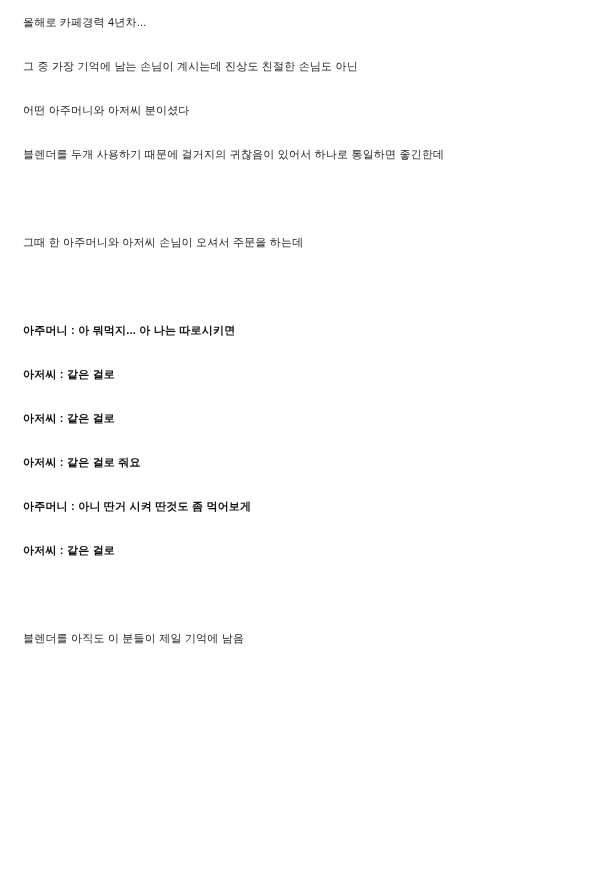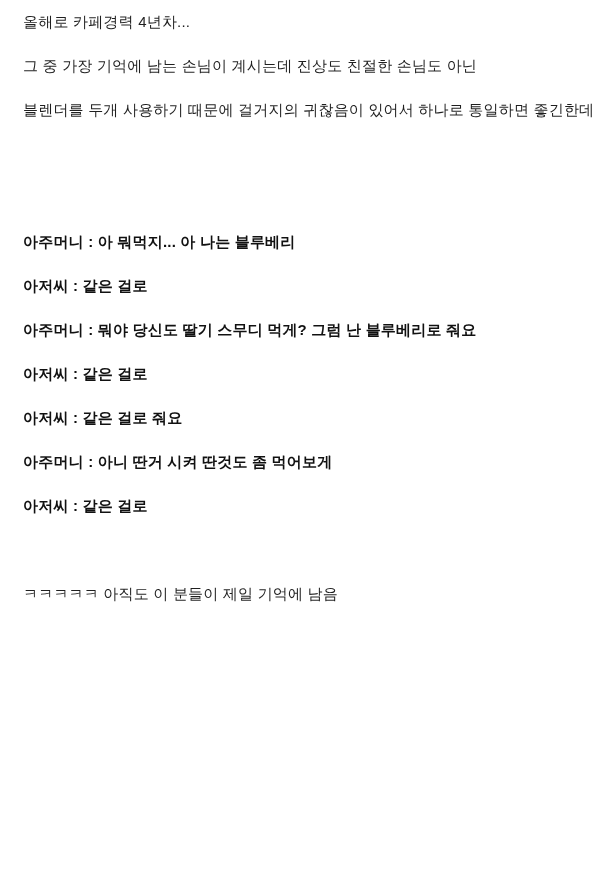--- a/index.html
+++ b/index.html
@@ -13,45 +13,46 @@
     overflow: hidden;
     font-family: "Liberation Sans", sans-serif;
   }
   .post {
     padding: 11px 0 0 23px;
   }
   .line {
     margin: 0 0 22px 0;
     height: 22px;
     line-height: 22px;
-    font-size: 15px;
+    font-size: 11px;
     letter-spacing: 0.2px;
     color: #1f1f1f;
     white-space: nowrap;
     font-weight: 400;
   }
   .line.bold {
     font-weight: 700;
     color: #111111;
   }
   .line.blank {
     
   }
 </style>
 </head>
 <body>
 
 <div class="post" id="post">
     <p class="line">올해로 카페경력 4년차...</p>
     <p class="line">그 중 가장 기억에 남는 손님이 계시는데 진상도 친절한 손님도 아닌</p>
+    <p class="line">어떤 아주머니와 아저씨 분이셨다</p>
     <p class="line">블렌더를 두개 사용하기 때문에 걸거지의 귀찮음이 있어서 하나로 통일하면 좋긴한데</p>
     <p class="line blank">&nbsp;</p>
+    <p class="line">그때 한 아주머니와 아저씨 손님이 오셔서 주문을 하는데</p>
     <p class="line blank">&nbsp;</p>
-    <p class="line bold">아주머니 : 아 뭐먹지... 아 나는 블루베리</p>
+    <p class="line bold">아주머니 : 아 뭐먹지... 아 나는 따로시키면</p>
     <p class="line bold">아저씨 : 같은 걸로</p>
-    <p class="line bold">아주머니 : 뭐야 당신도 딸기 스무디 먹게? 그럼 난 블루베리로 줘요</p>
     <p class="line bold">아저씨 : 같은 걸로</p>
     <p class="line bold">아저씨 : 같은 걸로 줘요</p>
     <p class="line bold">아주머니 : 아니 딴거 시켜 딴것도 좀 먹어보게</p>
     <p class="line bold">아저씨 : 같은 걸로</p>
     <p class="line blank">&nbsp;</p>
-    <p class="line">ㅋㅋㅋㅋㅋ 아직도 이 분들이 제일 기억에 남음</p>
+    <p class="line">블렌더를 아직도 이 분들이 제일 기억에 남음</p>
   </div>
 
 </body></html>

